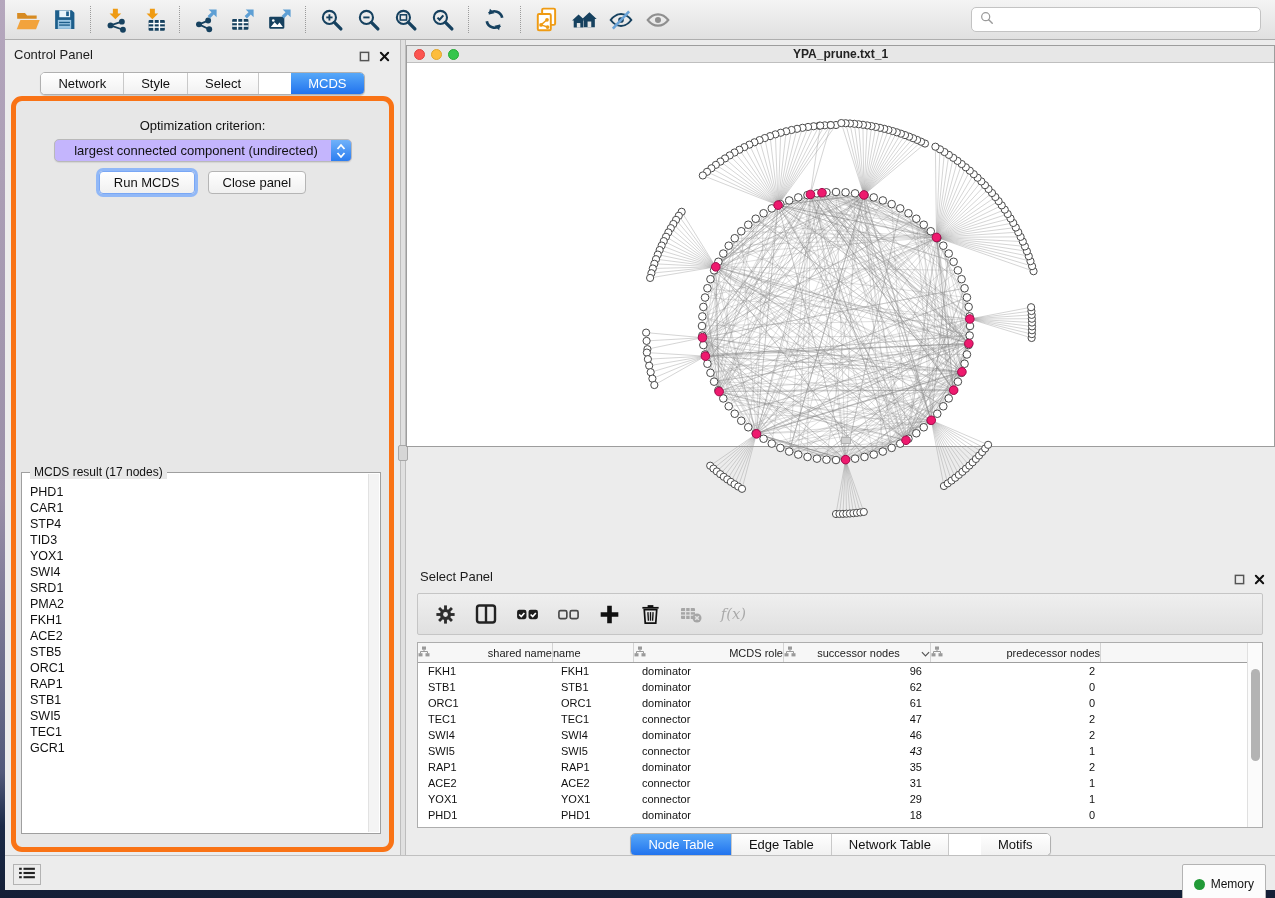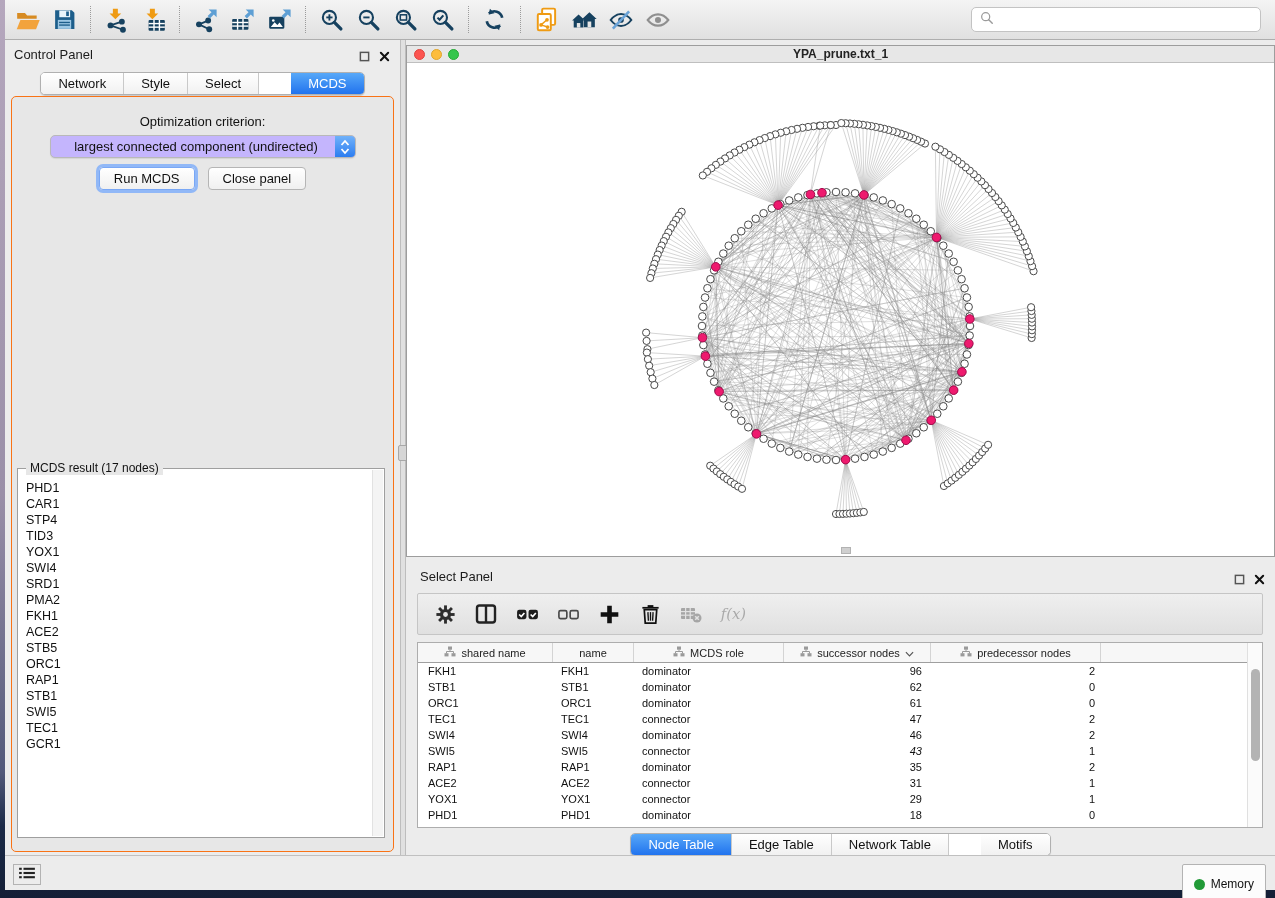--- a/index.html
+++ b/index.html
@@ -29,21 +29,21 @@
   .cp-title { position:absolute; left:9px; top:7px; font-size:13px; color:#1c1c1c; }
   .panel-ctrls { position:absolute; right:10px; top:8px; display:flex; gap:9px; align-items:center; }
   .seg-group { display:inline-flex; border:1px solid #b0b0b0; border-radius:5px; overflow:hidden;
     background:#fff; box-shadow:0 1px 1px rgba(0,0,0,.15); }
   .seg { padding:0 17px; font-size:13px; height:21px; line-height:21px; color:#111;
     background:linear-gradient(#ffffff,#f1f1f1); border-right:1px solid #c9c9c9; cursor:default; }
   .seg:last-child { border-right:none;margin-left:32px; }
   .seg.active { background:linear-gradient(#57a8f8,#2173ee); color:#fff; }
   .cp-tabs-row { position:absolute; left:0; right:0; top:32px; text-align:center; }
   .cp-content { position:absolute; left:6px; right:6px; top:56px; bottom:3px;
-    background:#e7e7e7; border:1px solid #f97316; border-radius:5px; }
+    background:#e7e7e7; border:5px solid #f97316; border-radius:11px; }
   .opt-label { position:absolute; left:0; right:0; top:17px; text-align:center; font-size:13px; color:#111; }
   .select { position:absolute; left:38px; right:37px; top:38px; height:23px;
     border:1px solid #b9b9b9; border-radius:5px; background:#c4b5fd;
     display:flex; align-items:center; box-shadow:0 1px 1px rgba(0,0,0,.08); }
   .select-text { flex:1; text-align:center; font-size:13px; color:#111; padding-left:6px; }
   .select-spinner { width:20px; align-self:stretch; border-radius:0 4px 4px 0;
     background:linear-gradient(#70b2fa,#2c7df0); display:flex; align-items:center; justify-content:center; }
   .btn-row { position:absolute; left:0; right:0; top:70px; display:flex; justify-content:center; gap:13px; }
   .btn { background:linear-gradient(#ffffff,#f0f0f0); border:1px solid #b5b5b5; border-radius:4px;
     font-size:13px; color:#111; height:23px; line-height:21px; padding:0 14px; }
@@ -57,21 +57,21 @@
   .mcds-scroll { position:absolute; top:1px; bottom:1px; right:1px; width:11px;
     background:#f4f4f4; border-left:1px solid #e2e2e2; }
 
   
   .v-divider { position:absolute; left:395px; width:6px; top:40px; bottom:35px; background:#e0e0e0;
     border-left:1px solid #bdbdbd; border-right:1px solid #bdbdbd; }
   .v-divider .grip { position:absolute; top:405px; left:-3px; width:10px; height:16px;
     background:#d6d6d6; border:1px solid #a8a8a8; border-radius:2px; }
 
   
-  .network-window { position:absolute; left:401px; right:0; top:45px; height:512px;
+  .network-window { position:absolute; left:401px; right:0; top:45px; height:402px;
     background:#fff; border:1px solid #9d9d9d; }
   .net-titlebar { position:relative; height:17px; background:#e7e7e7; border-bottom:1px solid #bfbfbf; }
   .lights { position:absolute; left:7px; top:3px; display:flex; gap:6px; }
   .light { width:11px; height:11px; border-radius:50%; }
   .light.red { background:#fc5551; border:1px solid #e0443e; }
   .light.yellow { background:#fdbd3e; border:1px solid #e0a62c; }
   .light.green { background:#35c64d; border:1px solid #27ab37; }
   .net-title { position:absolute; left:0; right:0; top:1px; text-align:center; font-size:12px;
     font-weight:bold; color:#222; }
   .net-canvas { position:absolute; left:0; right:0; top:17px; bottom:0; background:#fff; }
@@ -82,21 +82,21 @@
   .table-panel { position:absolute; left:401px; right:0; top:563px; bottom:0; background:#ececec; }
   .tp-title { position:absolute; left:14px; top:6px; font-size:13px; color:#1c1c1c; }
   .tp-toolbar { position:absolute; left:11px; right:12px; top:30px; height:42px;
     background:linear-gradient(#efefef,#e0e0e0); border:1px solid #c5c5c5; border-radius:2px;
     display:flex; align-items:center; padding-left:14px; gap:15px; }
   .ttbtn { width:26px; height:26px; display:flex; align-items:center; justify-content:center; }
   .ttbtn.disabled { opacity:.85; }
   .table-wrap { position:absolute; left:11px; right:12px; top:79px; height:186px;
     background:#fff; border:1px solid #adadad; overflow:hidden; }
   .thead { display:flex; height:20px; background:#f7f7f7; border-bottom:1px solid #9f9f9f; }
-  .th { display:flex; align-items:center; justify-content:center; gap:5px; font-size:11px;
+  .th { display:flex; align-items:center; justify-content:space-between; gap:5px; font-size:11px;
     color:#222; border-right:1px solid #d4d4d4; overflow:hidden; }
   .th:last-child { border-right:none; }
   .tbody .tr { display:flex; height:16px; align-items:center; font-size:11px; color:#111; }
   .td { overflow:hidden; white-space:nowrap; }
   .td.num { text-align:right; }
   .tbl-vscroll { position:absolute; right:0; top:0; bottom:0; width:15px; background:#fbfbfb;
     border-left:1px solid #e0e0e0; }
   .tbl-vscroll .thumb { position:absolute; left:3px; width:9px; top:26px; height:92px;
     background:#b3b3b3; border-radius:5px; }
   .tp-tabs-row { position:absolute; left:0; right:0; top:270px; text-align:center; }

